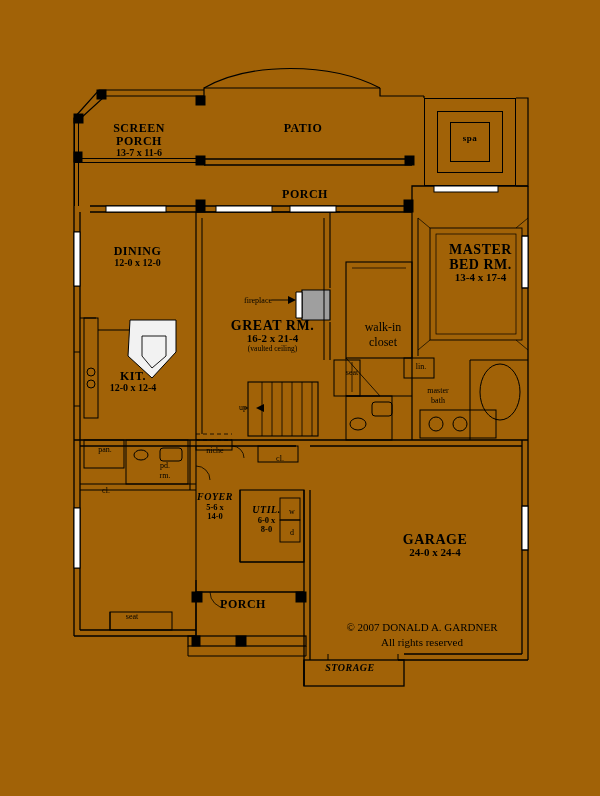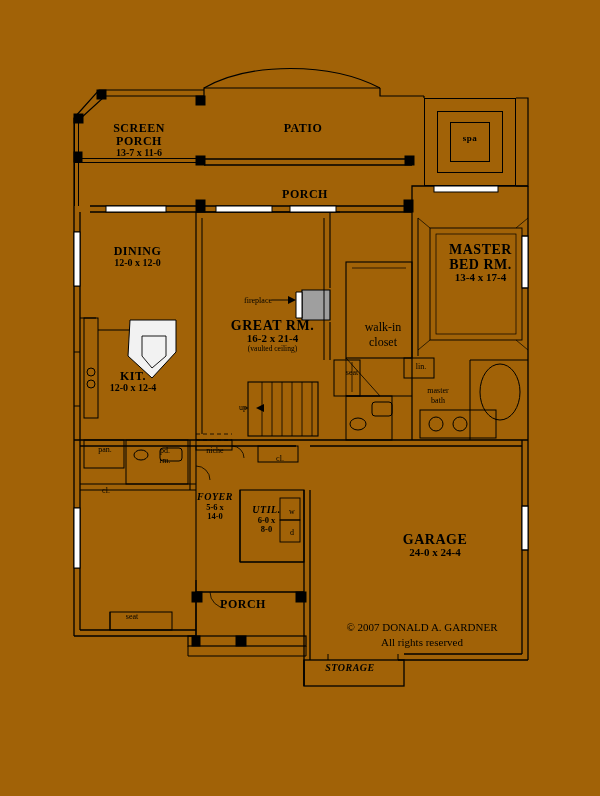--- a/index.html
+++ b/index.html
@@ -175,21 +175,21 @@
   </div>
 
   <div class="room-label" style="left:119px; top:613px; width:26px; font-size:8px;">
     <span>seat</span>
   </div>
 
   <div class="room-label" style="left:92px; top:446px; width:26px; font-size:8px;">
     <span>pan.</span>
   </div>
 
-  <div class="room-label" style="left:152px; top:446px; width:26px; font-size:8px; line-height:1.2;">
+  <div class="room-label" style="left:152px; top:461px; width:26px; font-size:8px; line-height:1.2;">
     <span style="display:block;">pd.</span>
     <span style="display:block;">rm.</span>
   </div>
 
   <div class="room-label" style="left:200px; top:447px; width:30px; font-size:8px;">
     <span>niche</span>
   </div>
 
   <div class="room-label" style="left:96px; top:487px; width:20px; font-size:8px;">
     <span>cl.</span>

